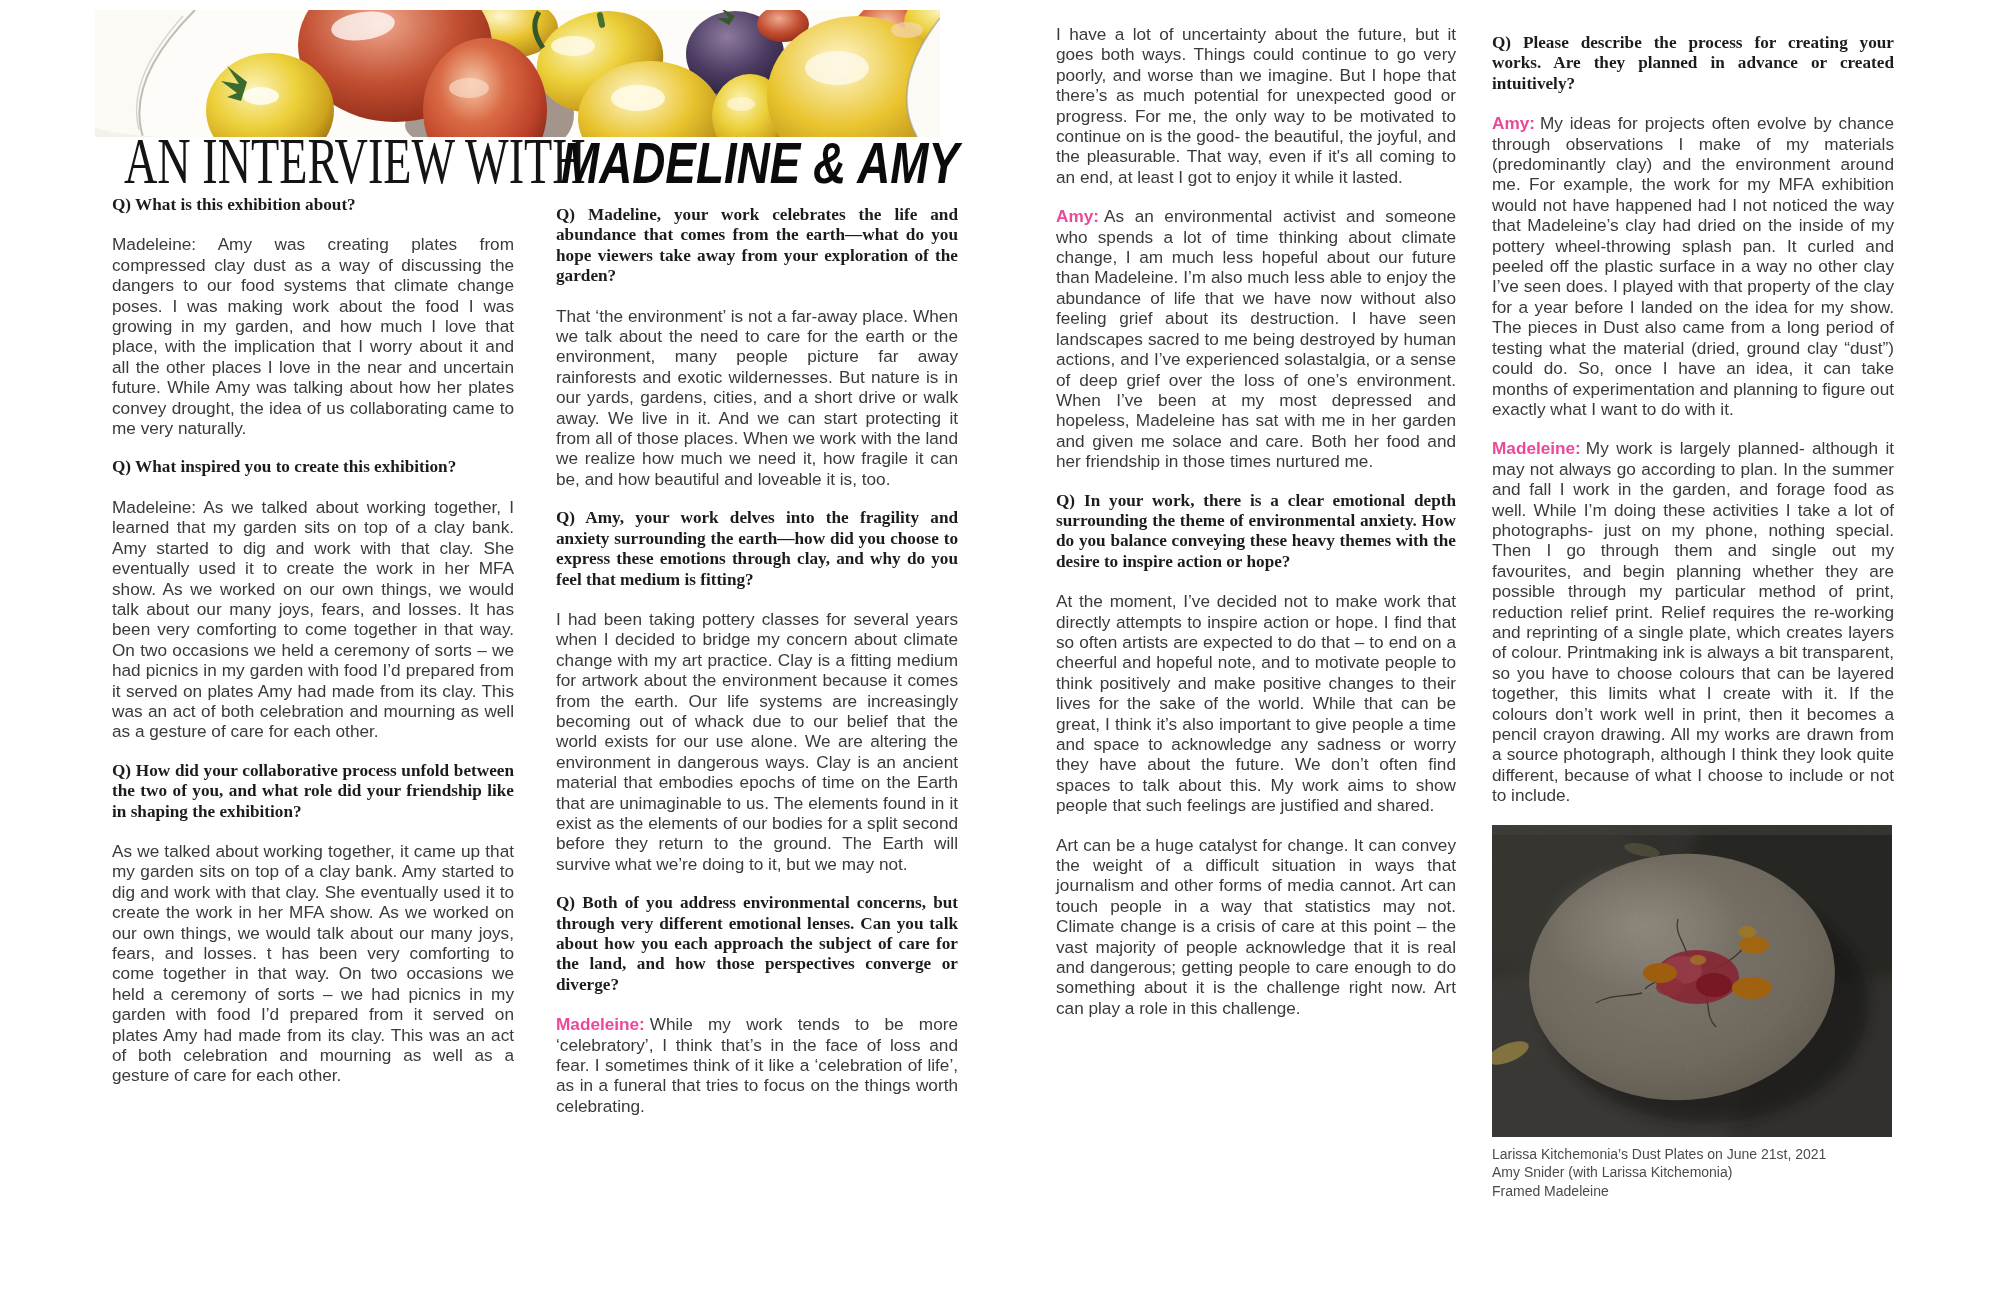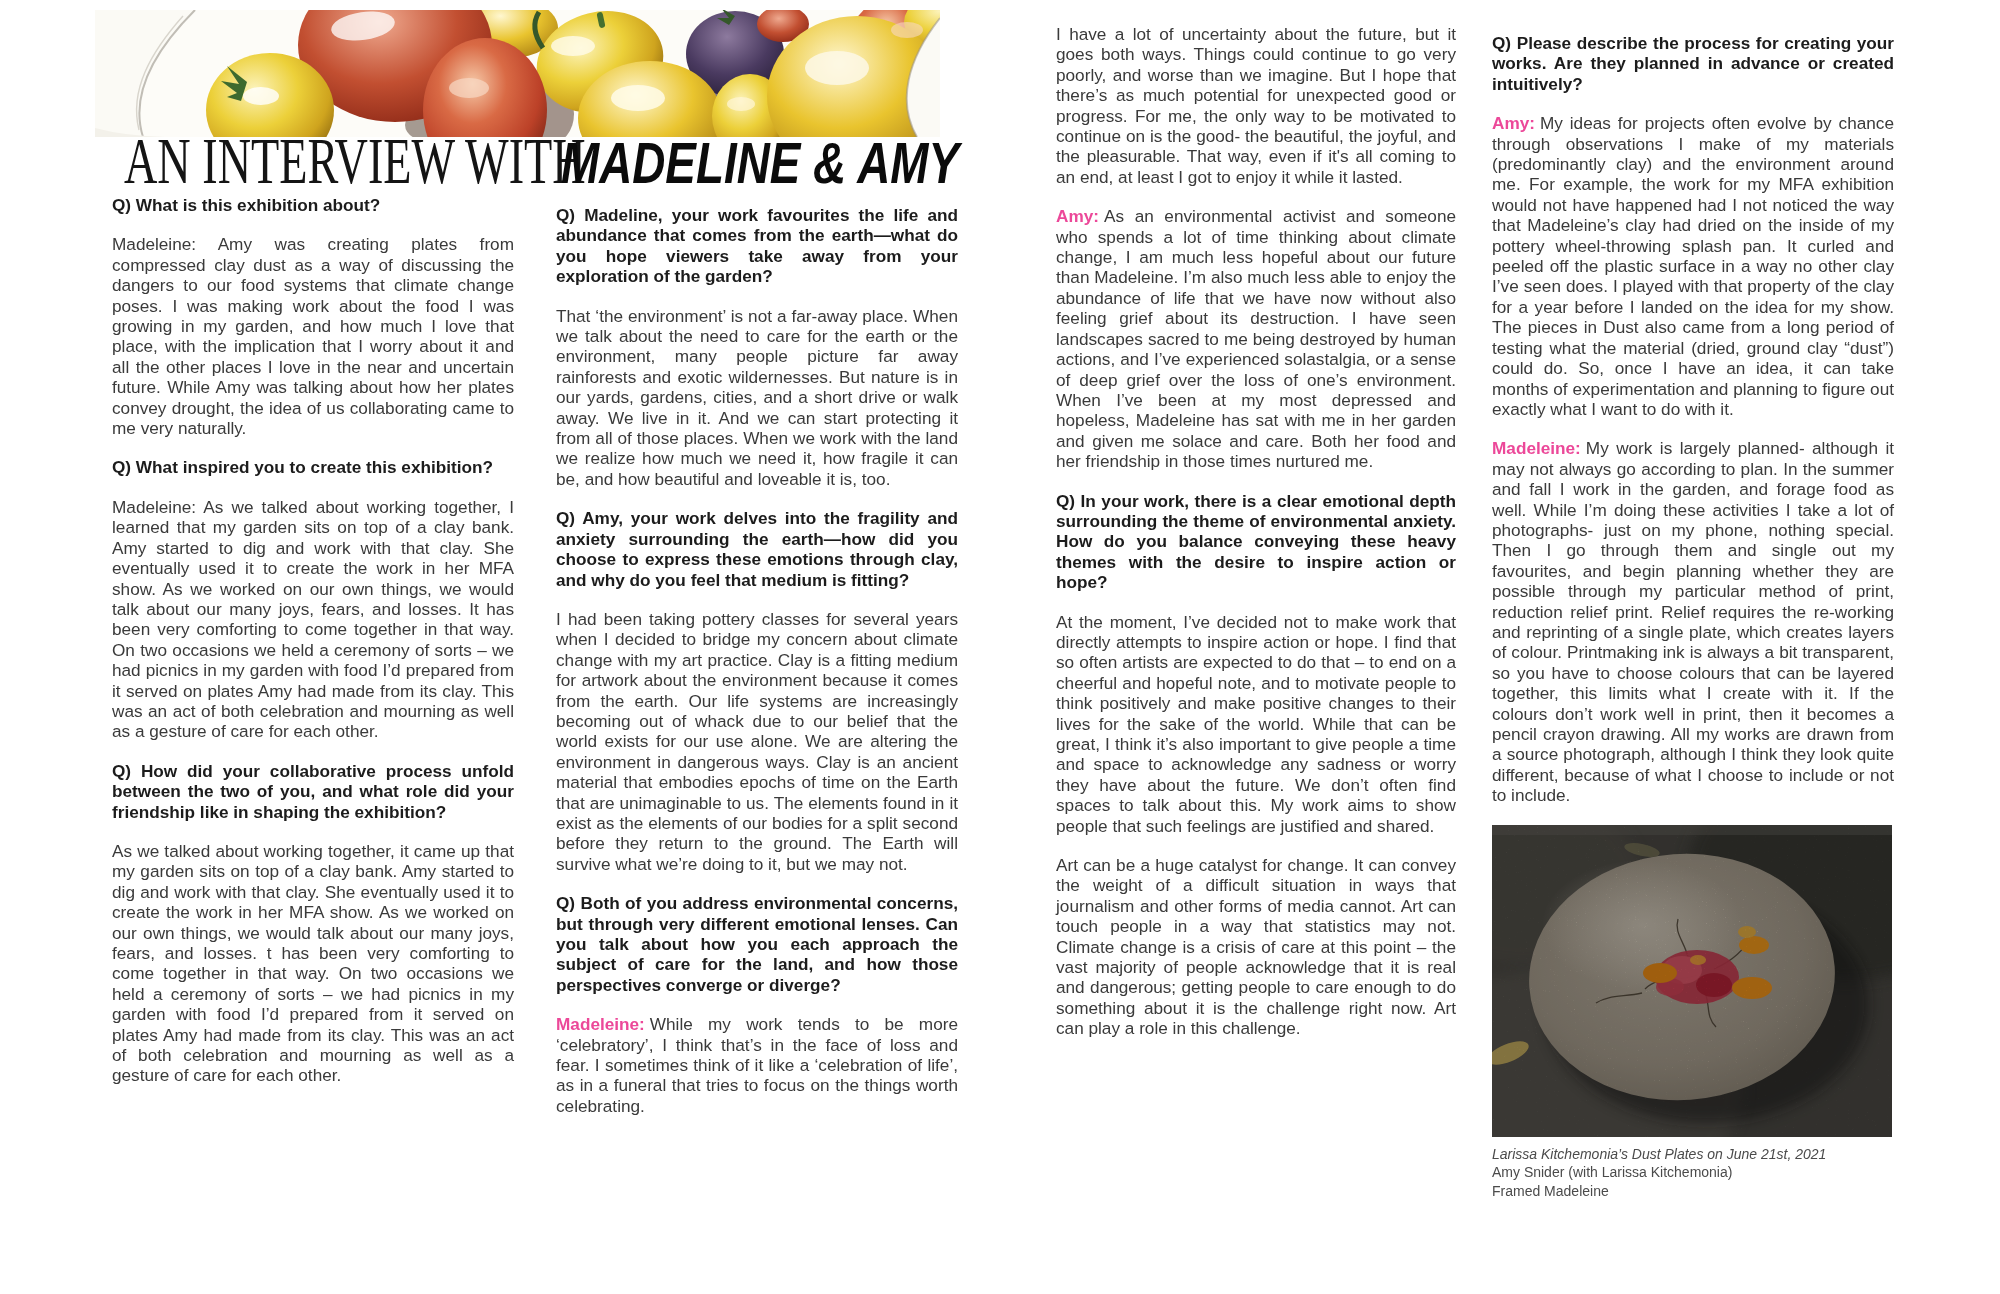--- a/index.html
+++ b/index.html
@@ -21,27 +21,27 @@
     font-family:"Liberation Sans",sans-serif;font-weight:700;font-style:italic;
     font-size:58px;line-height:1;transform:scaleX(.79);transform-origin:left bottom;
   }
 
   .col{position:absolute;text-align:justify;font-size:17.2px;line-height:20.4px;}
   .col-1{left:112px;top:195px;width:402px;}
   .col-2{left:556px;top:205px;width:402px;}
   .col-3{left:1056px;top:24px;width:400px;}
   .col-4{left:1492px;top:33px;width:402px;}
   .col p{margin:0 0 19px 0;}
-  p.q{font-weight:700;color:#1c1c1c;}
+  p.q{font-weight:700;color:#1c1c1c;font-family:Liberation Serif, serif;}
   .speaker{font-weight:700;color:#ec4899;margin-right:5px;}
 
   .photo{width:400px;height:312px;margin:14px 0 8px 0;}
   .photo svg{display:block;width:100%;height:100%;}
   .caption{font-size:14px;line-height:18.5px;color:#4b4b4b;text-align:left;}
-  .caption .c1{font-style:italic;}
+  .caption .c1{}
 </style>
 </head>
 <body>
 
 <div class="page">
 
   <div class="banner">
     <svg viewBox="0 0 845 127" preserveAspectRatio="none">
       <defs>
         <radialGradient id="gY" cx="38%" cy="32%" r="75%">
@@ -125,21 +125,21 @@
   <div class="col col-1">
     <p class="q">Q) What is this exhibition about?</p>
     <p>Madeleine: Amy was creating plates from compressed clay dust as a way of discussing the dangers to our food systems that climate change poses. I was making work about the food I was growing in my garden, and how much I love that place, with the implication that I worry about it and all the other places I love in the near and uncertain future. While Amy was talking about how her plates convey drought, the idea of us collaborating came to me very naturally.</p>
     <p class="q">Q) What inspired you to create this exhibition?</p>
     <p>Madeleine: As we talked about working together, I learned that my garden sits on top of a clay bank. Amy started to dig and work with that clay. She eventually used it to create the work in her MFA show. As we worked on our own things, we would talk about our many joys, fears, and losses. It has been very comforting to come together in that way. On two occasions we held a ceremony of sorts – we had picnics in my garden with food I’d prepared from it served on plates Amy had made from its clay. This was an act of both celebration and mourning as well as a gesture of care for each other.</p>
     <p class="q">Q) How did your collaborative process unfold between the two of you, and what role did your friendship like in shaping the exhibition?</p>
     <p>As we talked about working together, it came up that my garden sits on top of a clay bank. Amy started to dig and work with that clay. She eventually used it to create the work in her MFA show. As we worked on our own things, we would talk about our many joys, fears, and losses. t has been very comforting to come together in that way. On two occasions we held a ceremony of sorts – we had picnics in my garden with food I’d prepared from it served on plates Amy had made from its clay. This was an act of both celebration and mourning as well as a gesture of care for each other.</p>
   </div>
 
   <div class="col col-2">
-    <p class="q">Q) Madeline, your work favourites the life and abundance that comes from the earth—what do you hope viewers take away from your exploration of the garden?</p>
+    <p class="q">Q) Madeline, your work celebrates the life and abundance that comes from the earth—what do you hope viewers take away from your exploration of the garden?</p>
     <p>That ‘the environment’ is not a far-away place. When we talk about the need to care for the earth or the environment, many people picture far away rainforests and exotic wildernesses. But nature is in our yards, gardens, cities, and a short drive or walk away. We live in it. And we can start protecting it from all of those places. When we work with the land we realize how much we need it, how fragile it can be, and how beautiful and loveable it is, too.</p>
     <p class="q">Q) Amy, your work delves into the fragility and anxiety surrounding the earth—how did you choose to express these emotions through clay, and why do you feel that medium is fitting?</p>
     <p>I had been taking pottery classes for several years when I decided to bridge my concern about climate change with my art practice. Clay is a fitting medium for artwork about the environment because it comes from the earth. Our life systems are increasingly becoming out of whack due to our belief that the world exists for our use alone. We are altering the environment in dangerous ways. Clay is an ancient material that embodies epochs of time on the Earth that are unimaginable to us. The elements found in it exist as the elements of our bodies for a split second before they return to the ground. The Earth will survive what we’re doing to it, but we may not.</p>
     <p class="q">Q) Both of you address environmental concerns, but through very different emotional lenses. Can you talk about how you each approach the subject of care for the land, and how those perspectives converge or diverge?</p>
     <p><strong class="speaker">Madeleine:</strong><span>While my work tends to be more ‘celebratory’, I think that’s in the face of loss and fear. I sometimes think of it like a ‘celebration of life’, as in a funeral that tries to focus on the things worth celebrating.</span></p>
   </div>
 
   <div class="col col-3">
     <p>I have a lot of uncertainty about the future, but it goes both ways. Things could continue to go very poorly, and worse than we imagine. But I hope that there’s as much potential for unexpected good or progress. For me, the only way to be motivated to continue on is the good- the beautiful, the joyful, and the pleasurable. That way, even if it's all coming to an end, at least I got to enjoy it while it lasted.</p>
     <p><strong class="speaker">Amy:</strong><span>As an environmental activist and someone who spends a lot of time thinking about climate change, I am much less hopeful about our future than Madeleine. I’m also much less able to enjoy the abundance of life that we have now without also feeling grief about its destruction. I have seen landscapes sacred to me being destroyed by human actions, and I’ve experienced solastalgia, or a sense of deep grief over the loss of one’s environment. When I’ve been at my most depressed and hopeless, Madeleine has sat with me in her garden and given me solace and care. Both her food and her friendship in those times nurtured me.</span></p>

